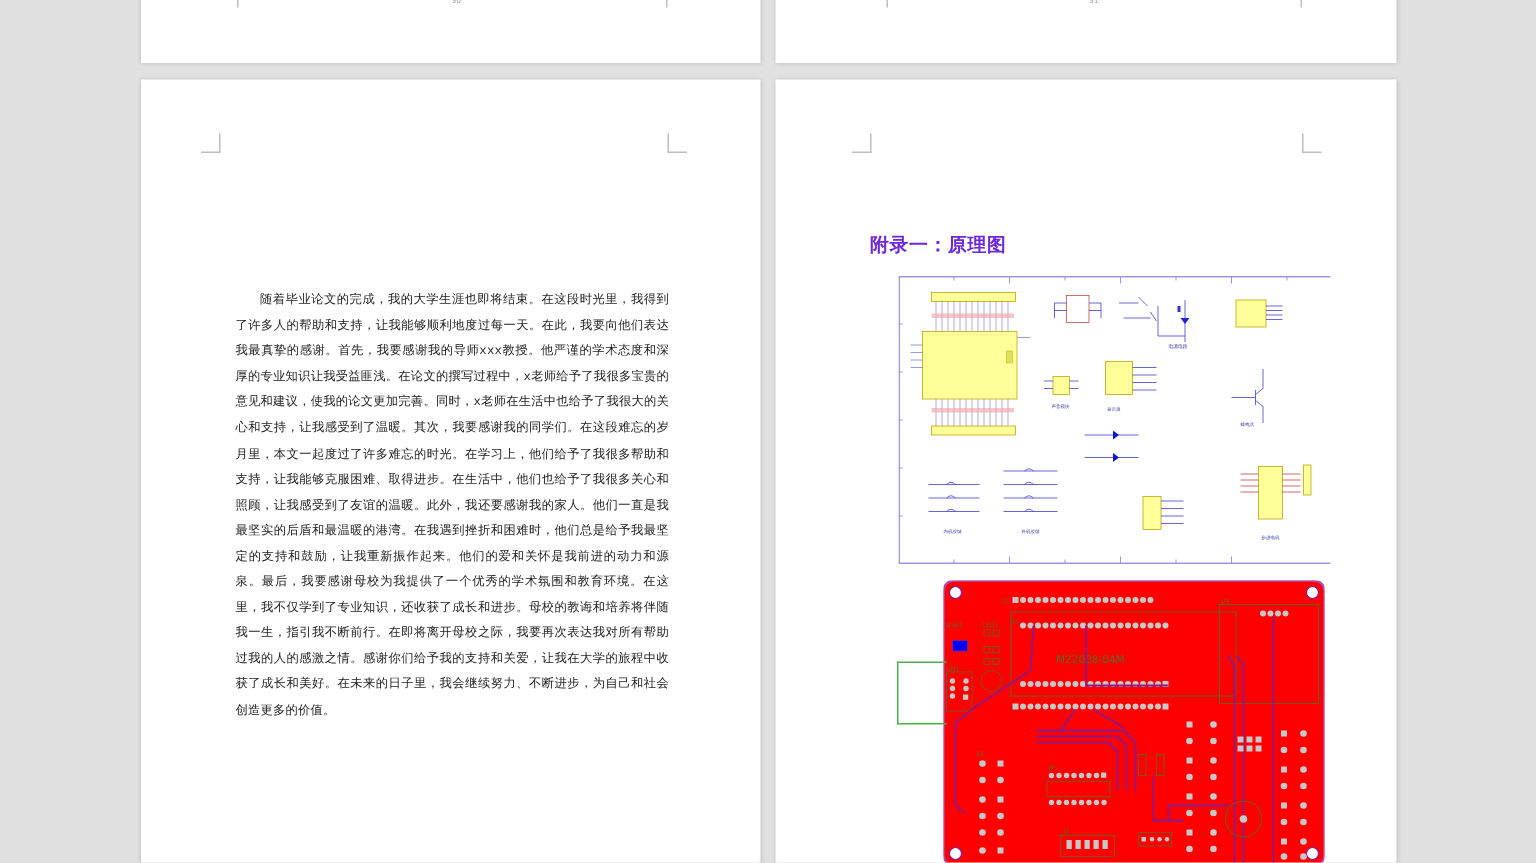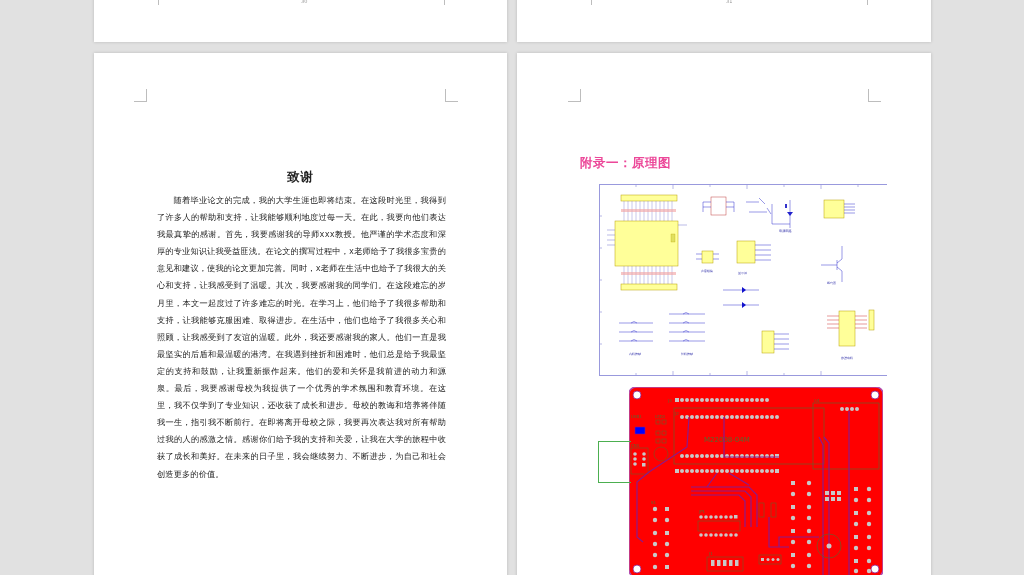--- a/index.html
+++ b/index.html
@@ -6,42 +6,41 @@
   body{width:1024px;height:575px;background:#e1e1e1;position:relative;overflow:hidden;font-family:"DejaVu Sans","Liberation Sans",sans-serif;}
   .page{position:absolute;background:#fff;box-shadow:0 0 3px rgba(0,0,0,0.18);}
   .crop{position:absolute;width:12px;height:12px;border-color:#bdbdbd;border-style:solid;border-width:0;}
   .crop.bl{border-right-width:1px;border-bottom-width:1px;}
   .crop.br{border-left-width:1px;border-bottom-width:1px;}
   .crop.tl{border-right-width:1px;}
   .crop.tr{border-left-width:1px;}
   .pnum{position:absolute;font-size:5px;color:#999;}
   .title{position:absolute;left:0;right:0;top:116px;text-align:center;font-size:12.5px;font-weight:bold;color:#222;letter-spacing:1px;}
   .body-text{position:absolute;left:63px;top:139px;width:289px;font-size:8.2px;line-height:17.1px;color:#222;text-align:justify;text-indent:2em;letter-spacing:0.15px;font-family:Liberation Mono, monospace;}
-  .appendix-title{position:absolute;left:63px;top:102px;font-size:12.5px;font-weight:bold;color:#ec4899;letter-spacing:0.5px;}
+  .appendix-title{position:absolute;left:63px;top:102px;font-size:12.5px;font-weight:bold;color:#6d28d9;letter-spacing:0.5px;}
   .schematic{position:absolute;left:82px;top:131px;width:288px;height:192px;background:#fff;}
   .pcb{position:absolute;left:112px;top:334px;width:254px;height:190px;}
 </style>
 </head>
 <body>
 
 <div class="page" style="left:94px;top:-20px;width:413px;height:62px;">
   <div class="crop tl" style="left:52px;top:20px;height:5px;"></div>
   <div class="crop tr" style="left:350px;top:20px;height:5px;"></div>
   <div class="pnum" style="left:207px;top:18px;">30</div>
 </div>
 <div class="page" style="left:517px;top:-20px;width:414px;height:62px;">
   <div class="crop tl" style="left:62px;top:20px;height:5px;"></div>
   <div class="crop tr" style="left:350px;top:20px;height:5px;"></div>
   <div class="pnum" style="left:209px;top:18px;">31</div>
 </div>
 
 <div class="page" style="left:94px;top:53px;width:413px;height:540px;">
   <div class="crop bl" style="left:40px;top:36px;"></div>
   <div class="crop br" style="left:351px;top:36px;"></div>
-  <div class="title">致谢</div>
   <div class="body-text">随着毕业论文的完成，我的大学生涯也即将结束。在这段时光里，我得到了许多人的帮助和支持，让我能够顺利地度过每一天。在此，我要向他们表达我最真挚的感谢。首先，我要感谢我的导师xxx教授。他严谨的学术态度和深厚的专业知识让我受益匪浅。在论文的撰写过程中，x老师给予了我很多宝贵的意见和建议，使我的论文更加完善。同时，x老师在生活中也给予了我很大的关心和支持，让我感受到了温暖。其次，我要感谢我的同学们。在这段难忘的岁月里，本文一起度过了许多难忘的时光。在学习上，他们给予了我很多帮助和支持，让我能够克服困难、取得进步。在生活中，他们也给予了我很多关心和照顾，让我感受到了友谊的温暖。此外，我还要感谢我的家人。他们一直是我最坚实的后盾和最温暖的港湾。在我遇到挫折和困难时，他们总是给予我最坚定的支持和鼓励，让我重新振作起来。他们的爱和关怀是我前进的动力和源泉。最后，我要感谢母校为我提供了一个优秀的学术氛围和教育环境。在这里，我不仅学到了专业知识，还收获了成长和进步。母校的教诲和培养将伴随我一生，指引我不断前行。在即将离开母校之际，我要再次表达我对所有帮助过我的人的感激之情。感谢你们给予我的支持和关爱，让我在大学的旅程中收获了成长和美好。在未来的日子里，我会继续努力、不断进步，为自己和社会创造更多的价值。</div>
 </div>
 
 <div class="page" style="left:517px;top:53px;width:414px;height:540px;">
   <div class="crop bl" style="left:51px;top:36px;"></div>
   <div class="crop br" style="left:351px;top:36px;"></div>
   <div class="appendix-title">附录一：原理图</div>
 
   <div class="schematic">
     <svg width="288" height="192" viewBox="0 0 288 192" xmlns="http://www.w3.org/2000/svg">

